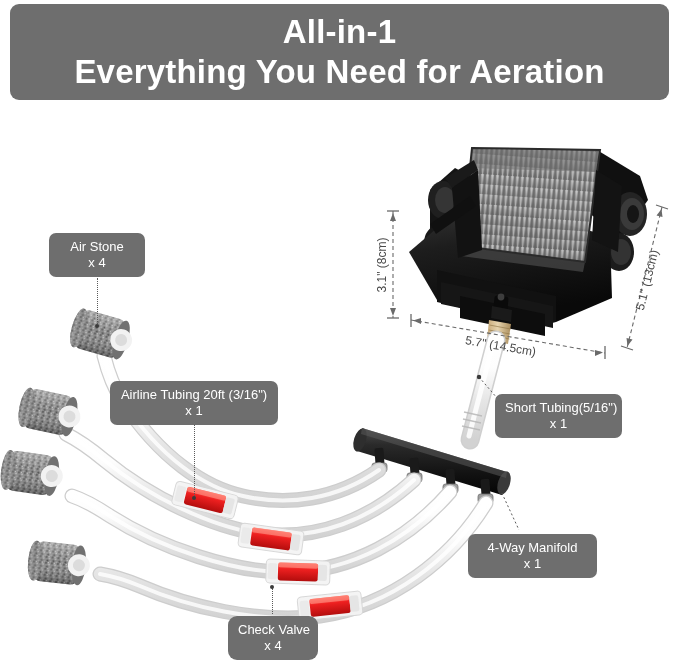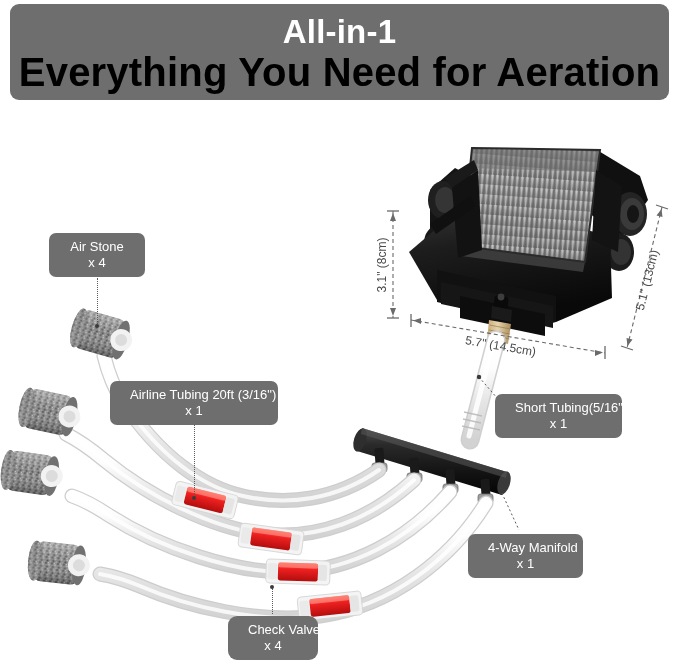--- a/index.html
+++ b/index.html
@@ -6,26 +6,26 @@
   body{width:679px;height:664px;position:relative;overflow:hidden;
        font-family:"Liberation Sans","DejaVu Sans",sans-serif;}
 
   #stage{position:absolute;left:0;top:0;width:679px;height:664px;background:#fff;}
 
   
   .banner{position:absolute;left:10px;top:4px;width:659px;height:96px;
           background:#6e6e6e;border-radius:9px;
           display:flex;flex-direction:column;align-items:center;justify-content:center;}
   .banner .l1{color:#fff;font-size:33px;font-weight:bold;line-height:40px;letter-spacing:.2px;}
-  .banner .l2{color:#000000;font-size:40px;font-weight:bold;line-height:40px;letter-spacing:.2px;}
+  .banner .l2{color:#ffffff;font-size:33px;font-weight:bold;line-height:40px;letter-spacing:.2px;}
 
   
   .callout{position:absolute;background:#6e6e6e;border-radius:7px;
            color:#ffffff;font-size:13px;line-height:16px;text-align:center;
-           padding:6px 20px;box-sizing:border-box;white-space:nowrap;}
+           padding:6px 10px;box-sizing:border-box;white-space:nowrap;}
   .callout .l{display:block;}
 
   
   .leader{position:absolute;border-left:1px dotted #5a5a5a;}
   .leaderdot{position:absolute;width:4px;height:4px;border-radius:50%;background:#3b3b3b;}
 
   
   svg.art{position:absolute;left:0;top:0;width:679px;height:664px;overflow:visible;}
 
   .dimtext{font-family:"Liberation Sans","DejaVu Sans",sans-serif;font-size:12px;fill:#4a4a4a;}
@@ -334,18 +334,18 @@
   <div class="callout" style="left:228px;top:616px;width:90px;border-radius:9px;">
     <span class="l">Check Valve</span>
     <span class="l">x 4</span>
   </div>
 
   <div class="callout" style="left:495px;top:394px;width:127px;">
     <span class="l">Short Tubing(5/16")</span>
     <span class="l">x 1</span>
   </div>
 
-  <div class="callout" style="left:468px;top:534px;width:115px;">
+  <div class="callout" style="left:468px;top:534px;width:129px;">
     <span class="l">4-Way Manifold</span>
     <span class="l">x 1</span>
   </div>
 
 </div>
 
 </body></html>

